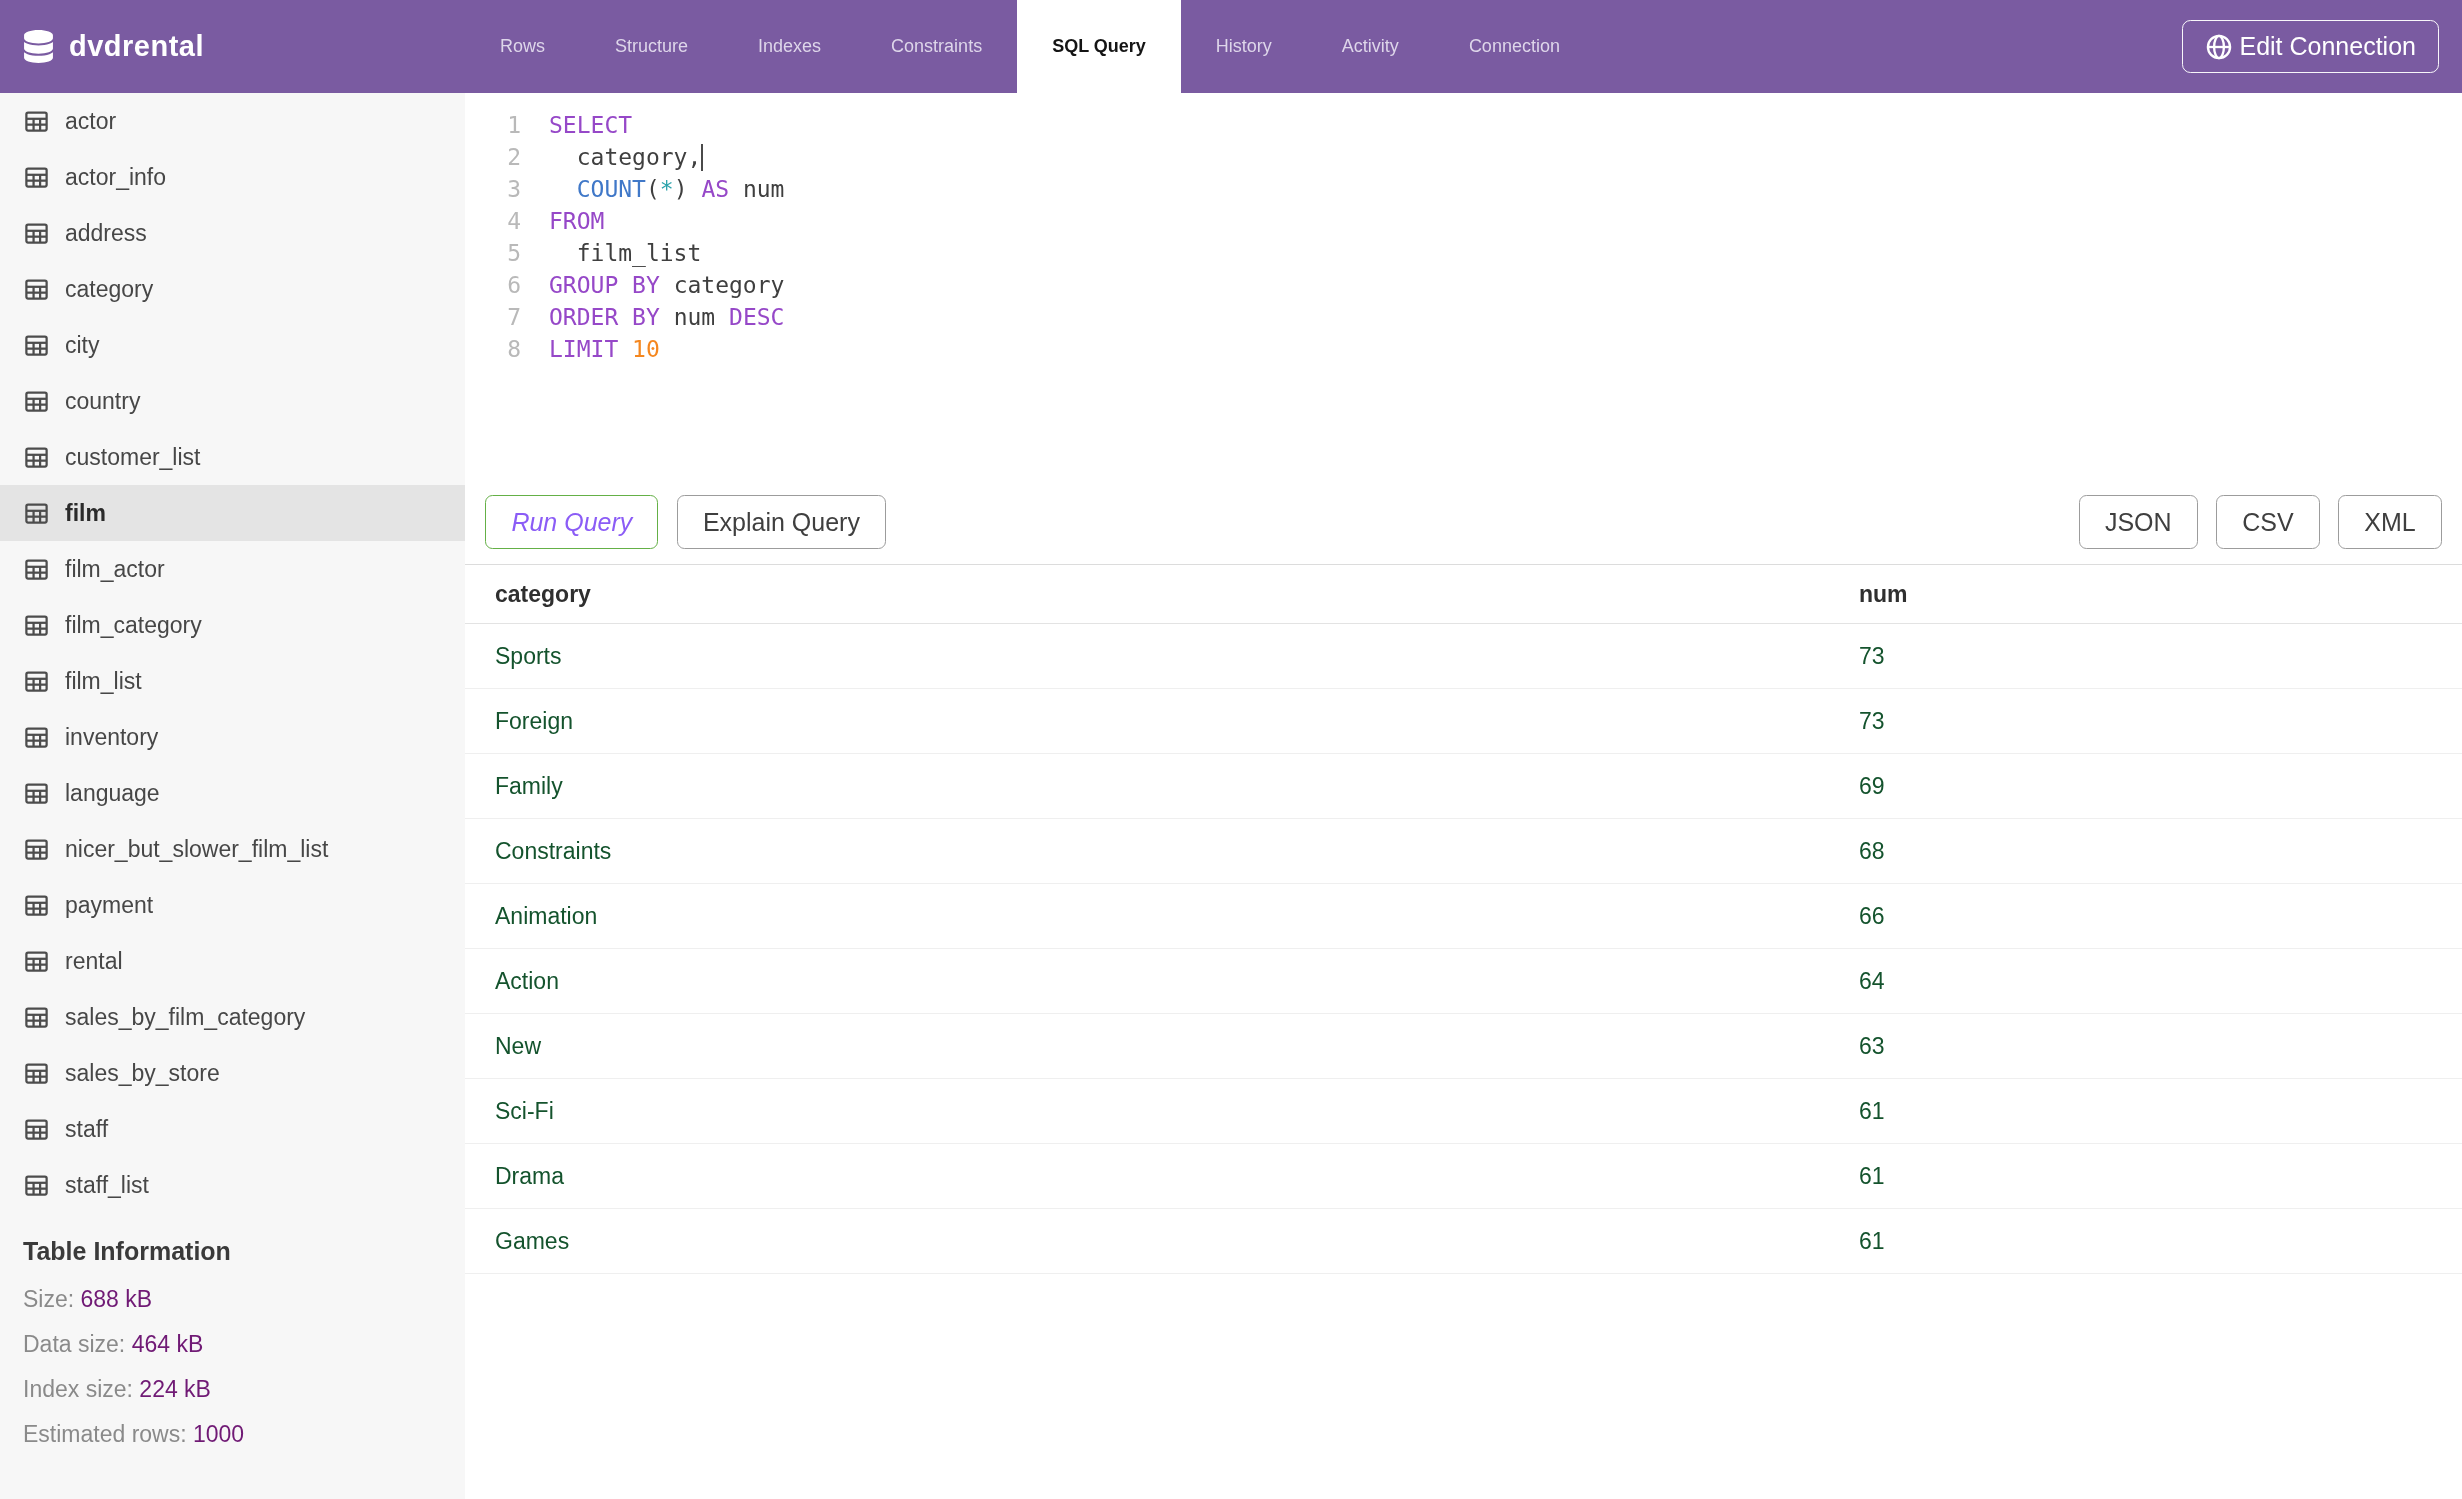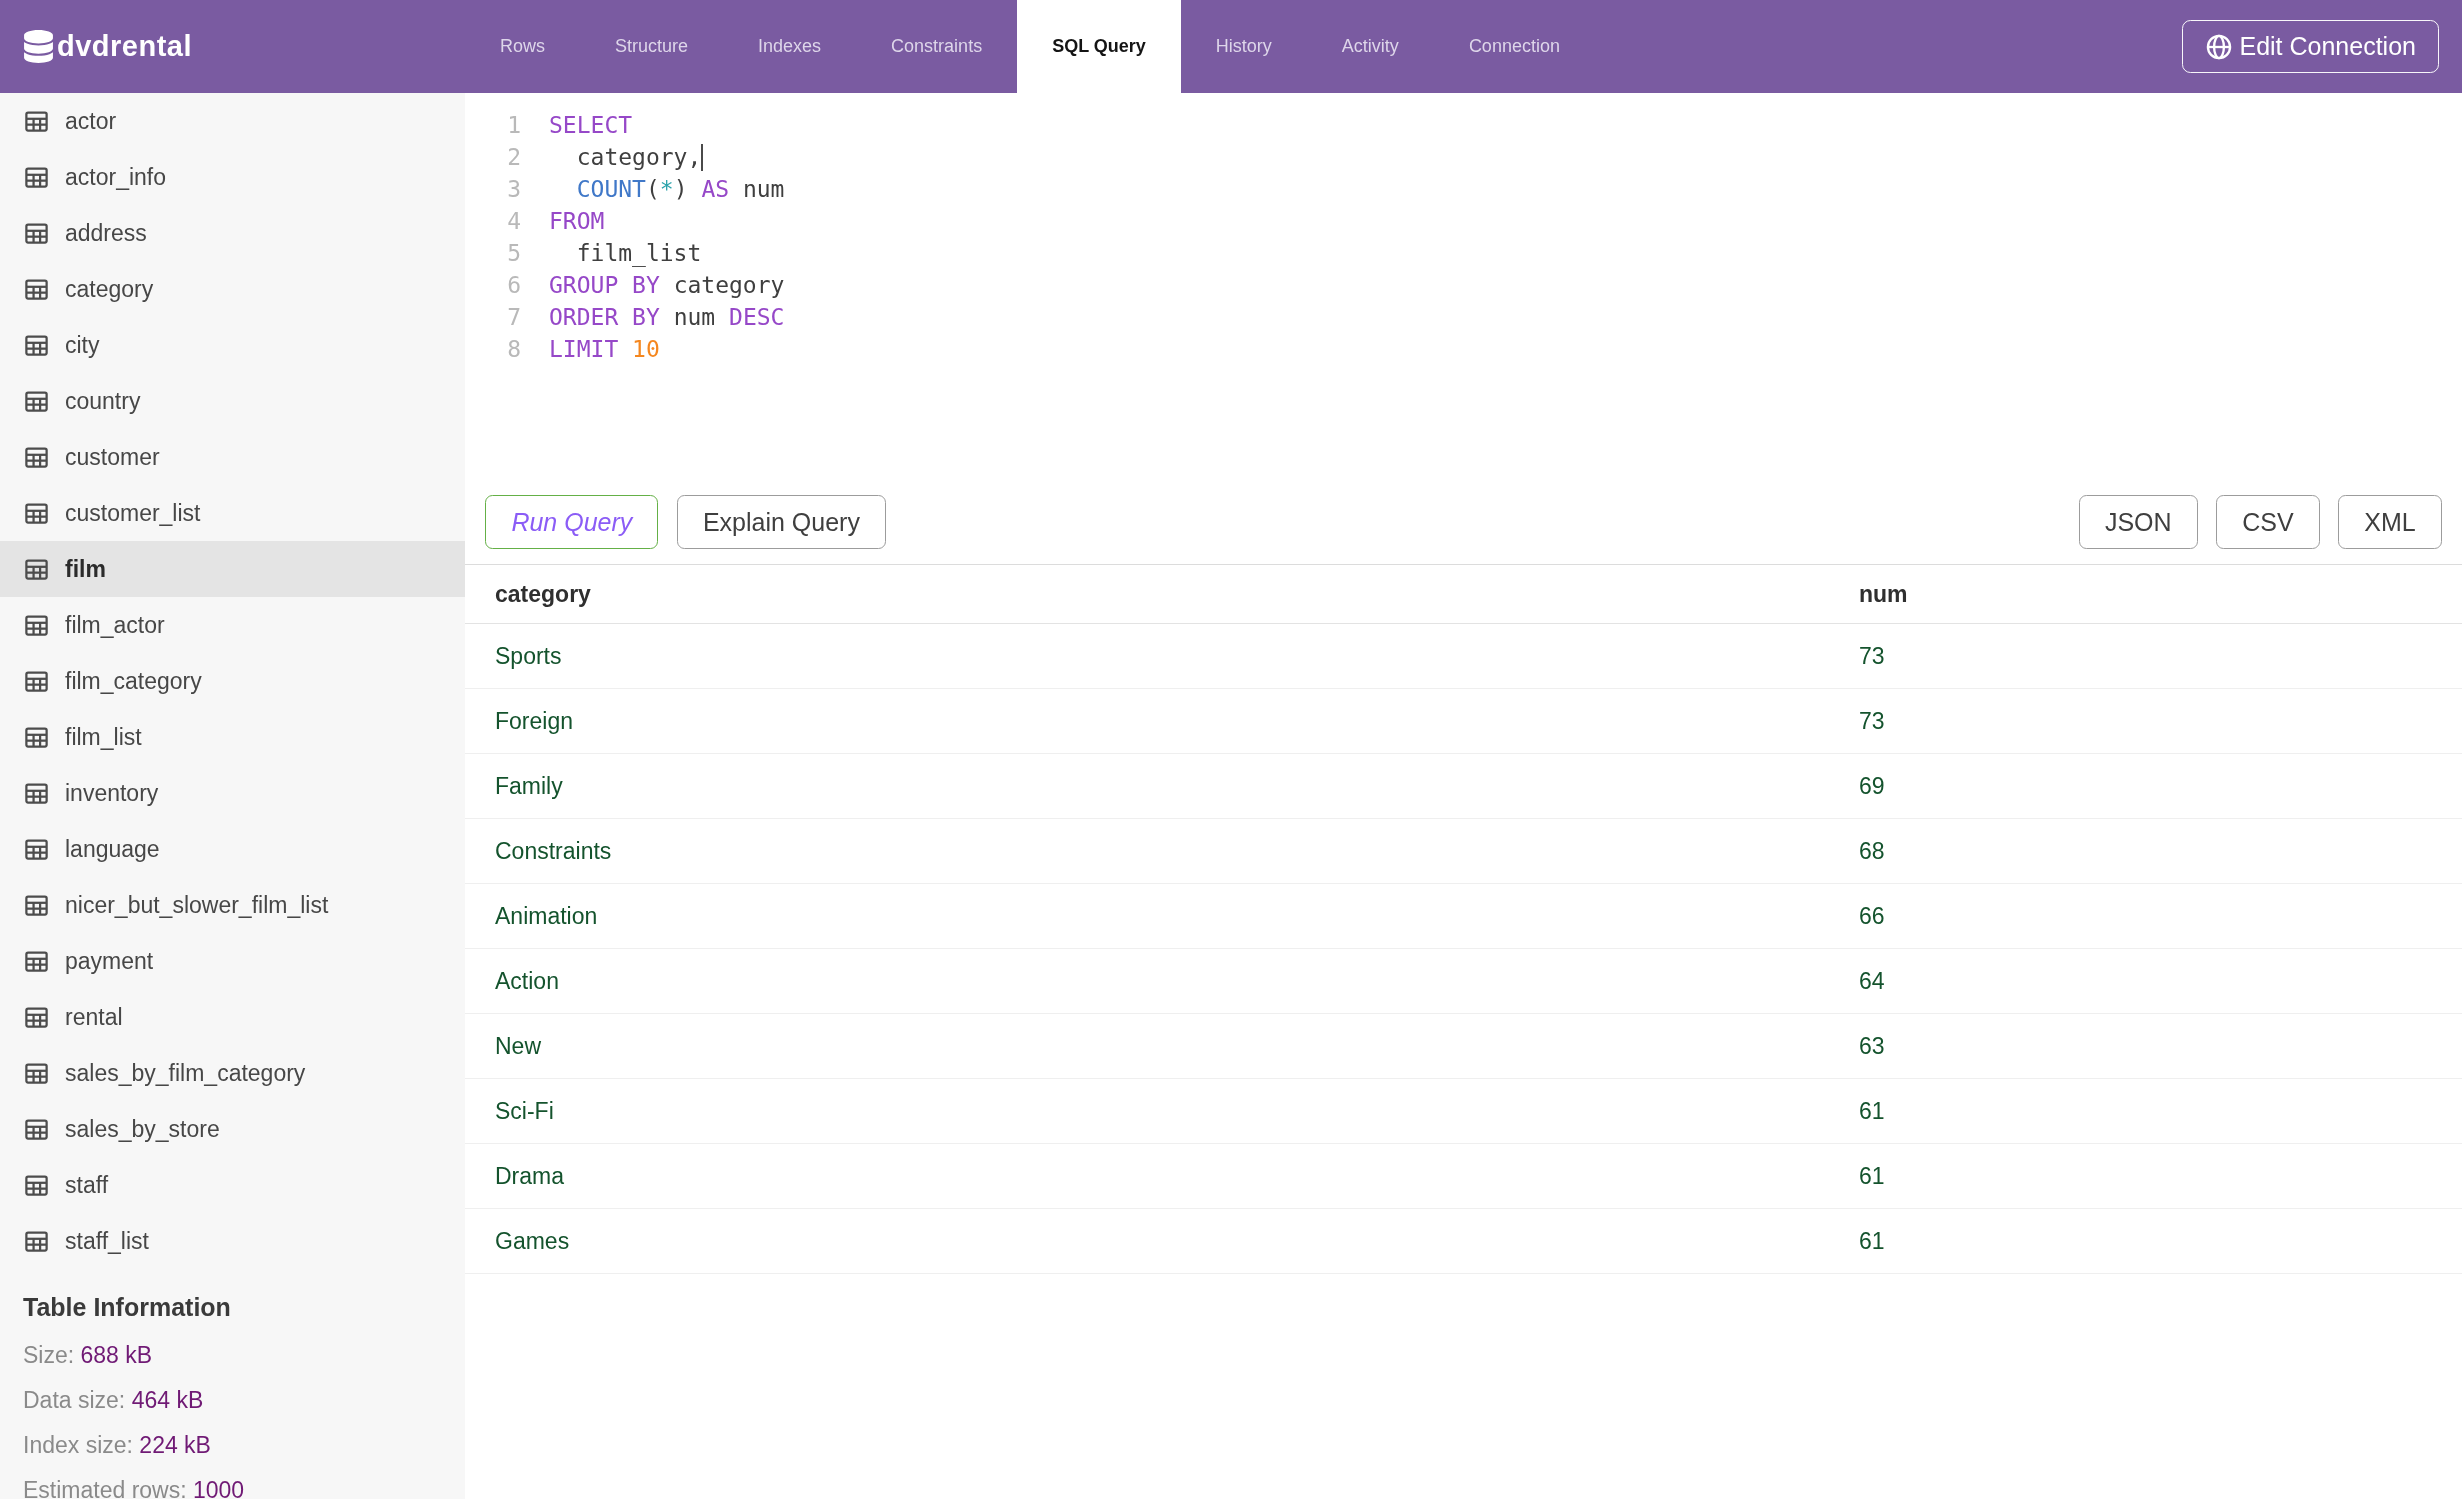--- a/index.html
+++ b/index.html
@@ -2,21 +2,21 @@
 <html style="font-size:15px"><head>
 <meta charset="utf-8">
 <style>
   * { margin:0; padding:0; box-sizing:border-box; }
   html,body { width:2462px; height:1500px; background:#ffffff;
     font-family:"Liberation Sans", sans-serif; overflow:hidden; }
   .app { width:2462px; height:1500px; display:flex; flex-direction:column; }
 
   
   .topbar { height:93px; background:#7a5ba1; display:flex; align-items:stretch; flex-shrink:0; }
-  .brand { width:465px; flex-shrink:0; display:flex; align-items:center; padding-left:24px; gap:4px; }
+  .brand { width:465px; flex-shrink:0; display:flex; align-items:center; padding-left:24px; gap:16px; }
   .brand svg { display:block; }
   .brand-name { color:#ffffff; font-size:29px; font-weight:bold; letter-spacing:0.5px; }
   .tabs { display:flex; align-items:stretch; }
   .tab { display:flex; align-items:center; padding:0 35px; font-size:18px; color:#ded6ea; cursor:pointer; }
   .tab.active { background:#ffffff; color:#141414; font-weight:700; }
   .topbar-spacer { flex:1; }
   .edit-conn { align-self:center; margin-right:23px; display:flex; align-items:center; gap:6px;
     background:transparent; border:1.9px solid rgba(255,255,255,0.95); border-radius:8.4px;
     color:#ffffff; font-size:25px; padding:11px 22px; font-family:inherit; cursor:pointer; white-space:nowrap; }
   .edit-conn svg { display:block; }
@@ -182,32 +182,20 @@
           <div class="side-item">
             <span>
   <svg width="27" height="27" viewBox="0 0 24 24" fill="none" stroke="#4d4d4d" stroke-width="2">
     <rect x="3" y="4" width="18" height="16" rx="1.5"></rect>
     <line x1="3" y1="9.6" x2="21" y2="9.6"></line>
     <line x1="3" y1="14.8" x2="21" y2="14.8"></line>
     <line x1="9.4" y1="9.6" x2="9.4" y2="20"></line>
     <line x1="15.2" y1="9.6" x2="15.2" y2="20"></line>
   </svg>
 </span>
-            <span>customer</span>
-          </div>
-          <div class="side-item">
-            <span>
-  <svg width="27" height="27" viewBox="0 0 24 24" fill="none" stroke="#4d4d4d" stroke-width="2">
-    <rect x="3" y="4" width="18" height="16" rx="1.5"></rect>
-    <line x1="3" y1="9.6" x2="21" y2="9.6"></line>
-    <line x1="3" y1="14.8" x2="21" y2="14.8"></line>
-    <line x1="9.4" y1="9.6" x2="9.4" y2="20"></line>
-    <line x1="15.2" y1="9.6" x2="15.2" y2="20"></line>
-  </svg>
-</span>
             <span>customer_list</span>
           </div>
           <div class="side-item selected">
             <span>
   <svg width="27" height="27" viewBox="0 0 24 24" fill="none" stroke="#4d4d4d" stroke-width="2">
     <rect x="3" y="4" width="18" height="16" rx="1.5"></rect>
     <line x1="3" y1="9.6" x2="21" y2="9.6"></line>
     <line x1="3" y1="14.8" x2="21" y2="14.8"></line>
     <line x1="9.4" y1="9.6" x2="9.4" y2="20"></line>
     <line x1="15.2" y1="9.6" x2="15.2" y2="20"></line>

